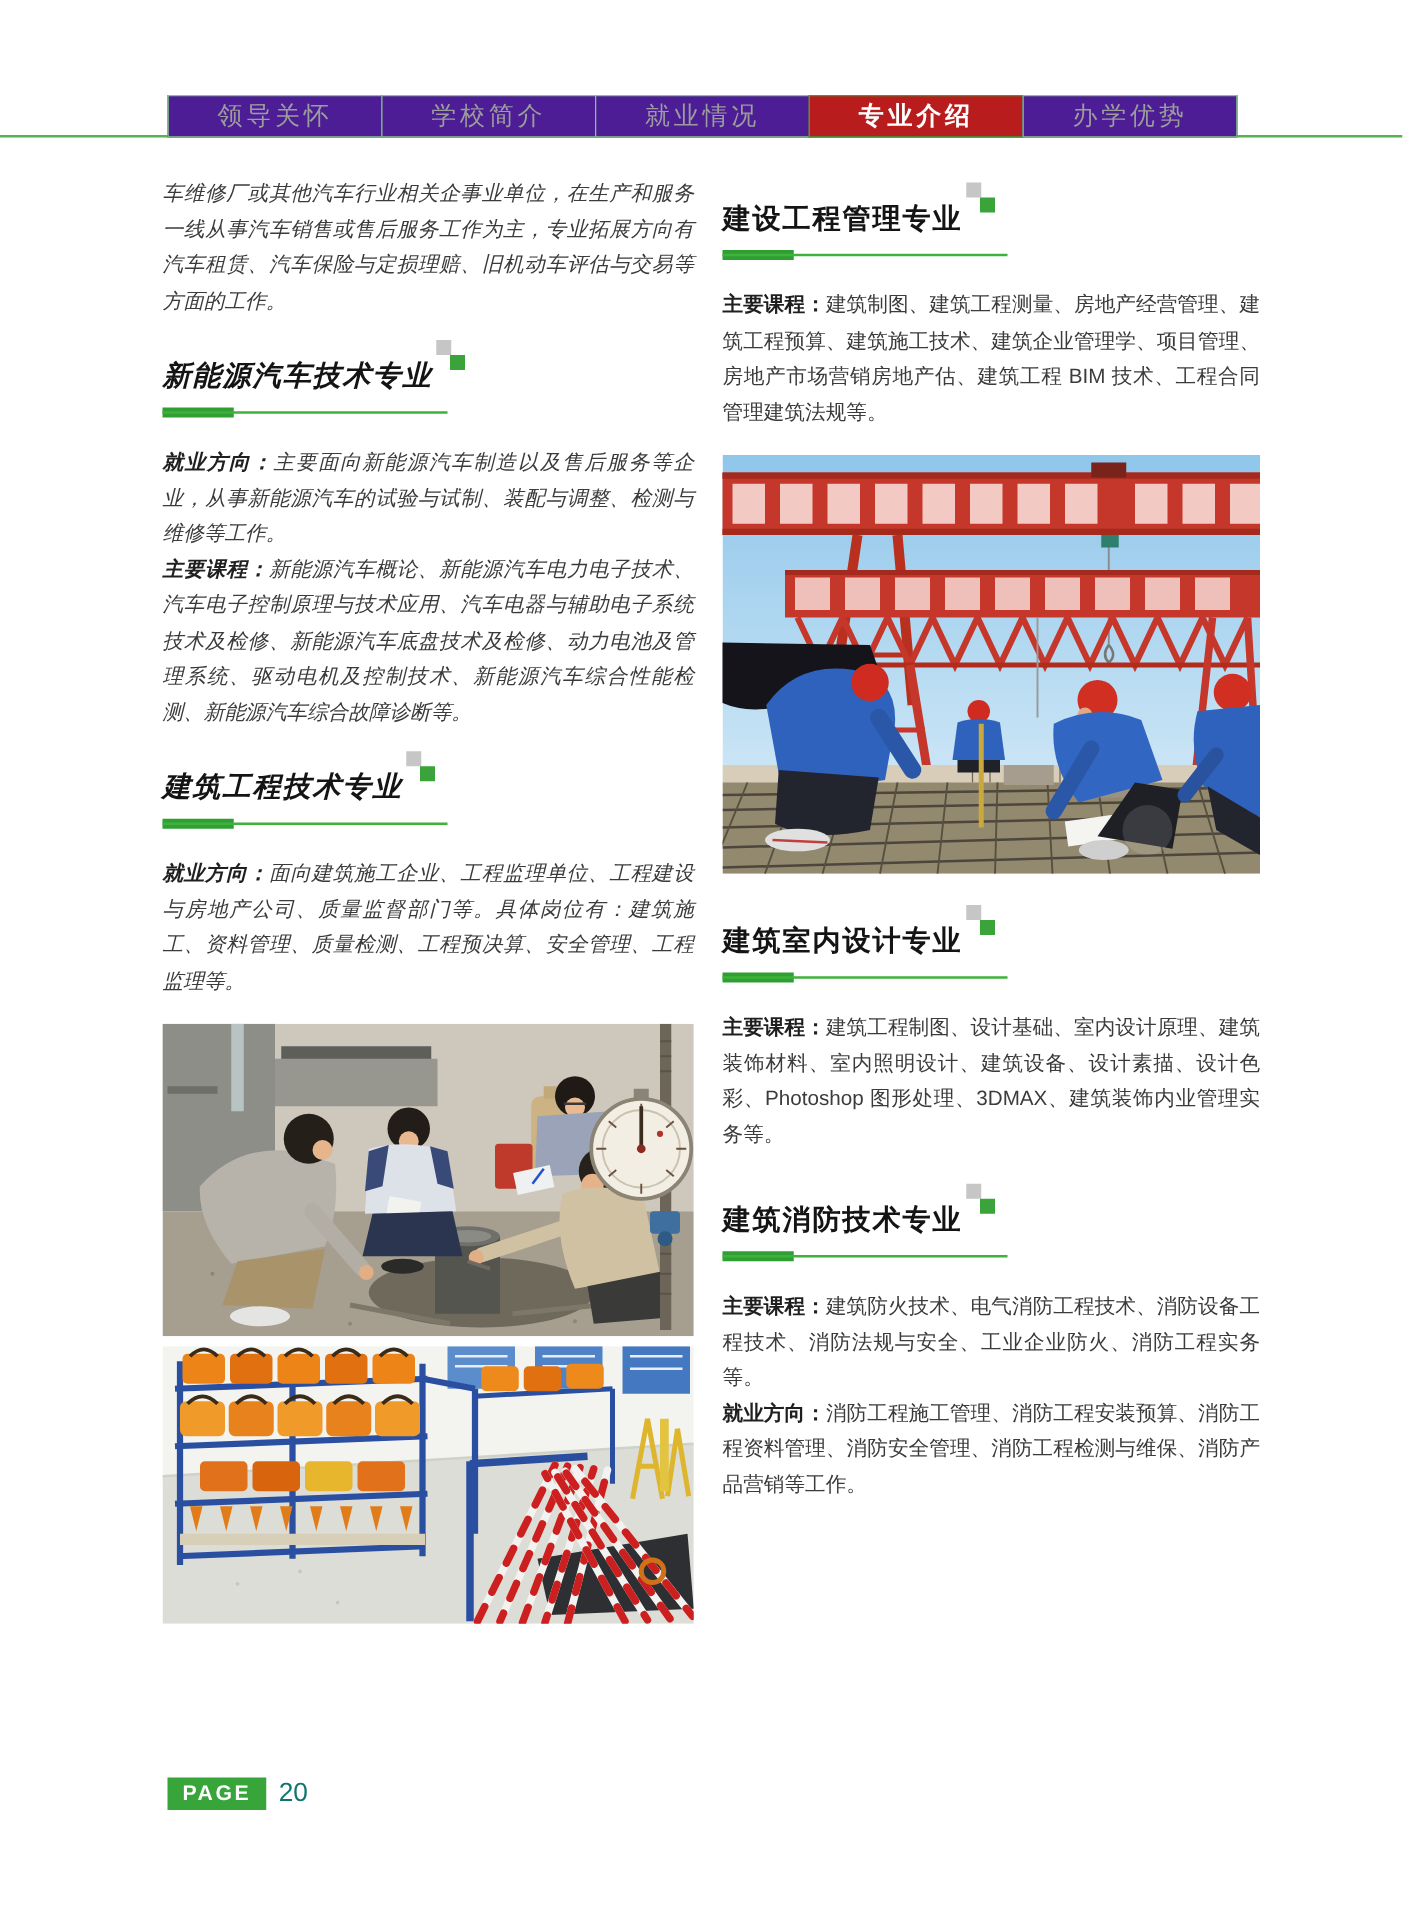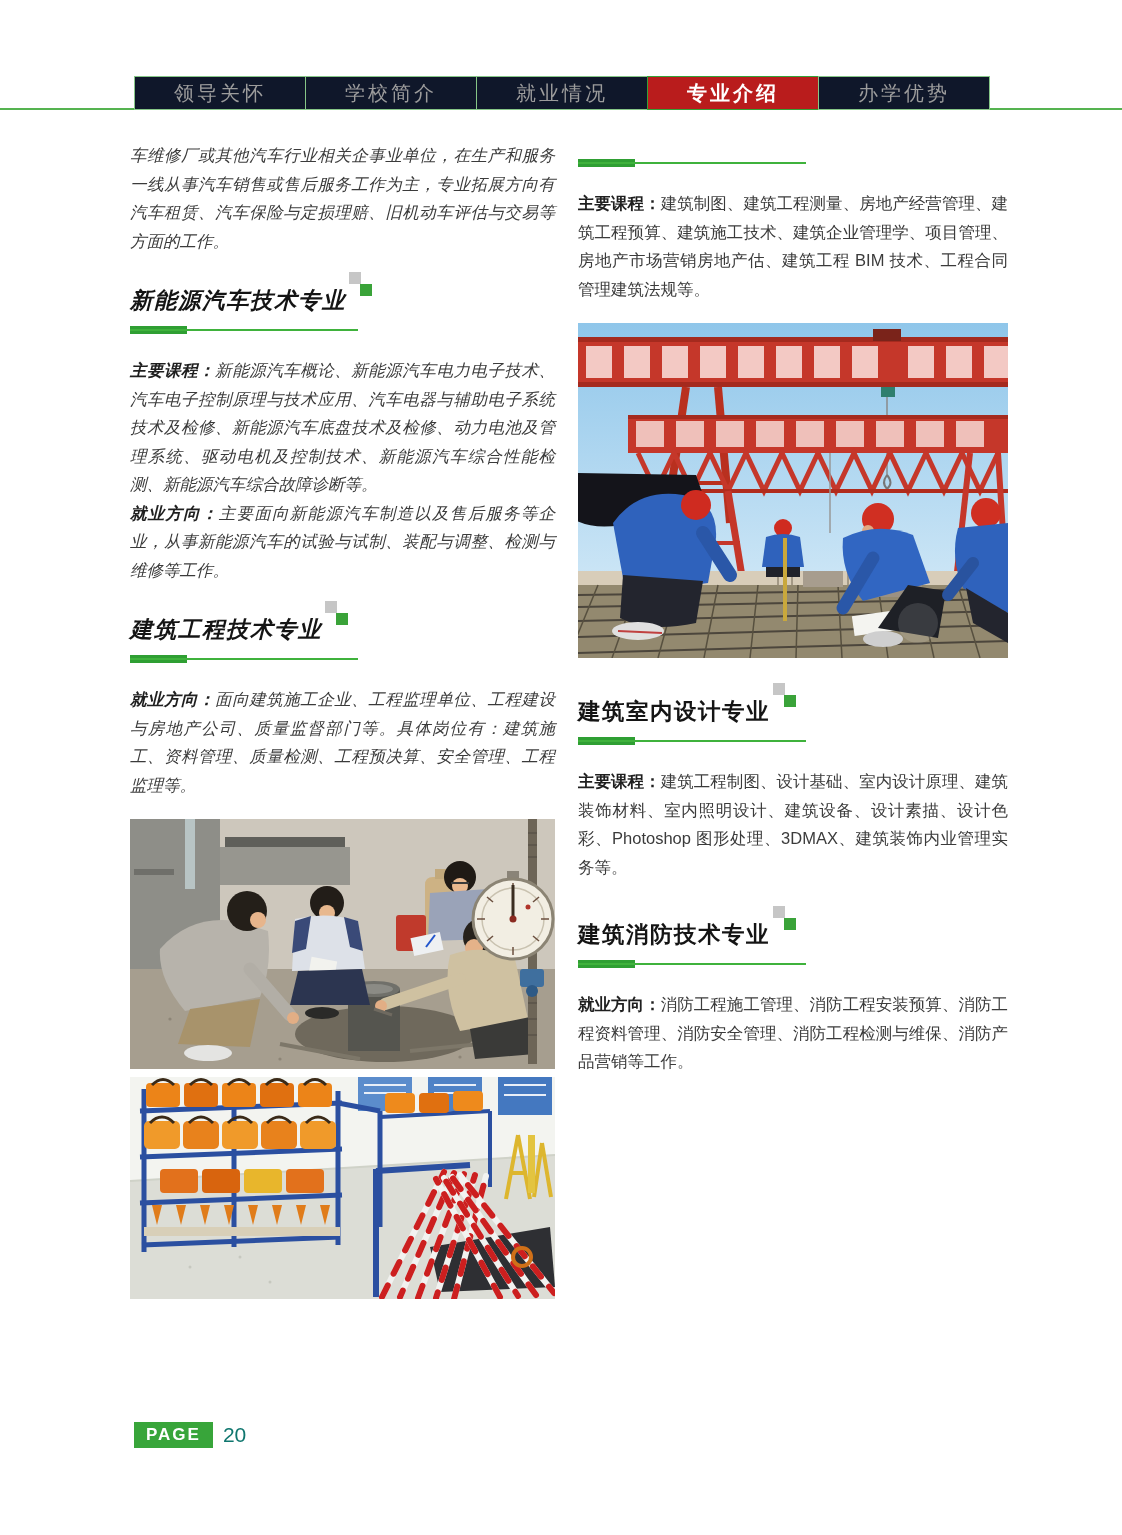--- a/index.html
+++ b/index.html
@@ -5,21 +5,21 @@
   html,body{margin:0;padding:0;}
   body{
     width:1122px;height:1535px;background:#ffffff;position:relative;overflow:hidden;
     font-family:"Liberation Sans","DejaVu Sans",sans-serif;color:#3b3b3b;
   }
   
   .nav-line{position:absolute;left:0;top:108px;width:1122px;height:2px;background:#55b350;}
   .tabbar{position:absolute;left:134px;top:76px;display:flex;z-index:2;}
   .tab{
     box-sizing:border-box;width:172px;height:34px;line-height:32px;text-align:center;
-    font-size:20px;letter-spacing:3px;color:#9c9c9c;background:#0f172a;
+    font-size:20px;letter-spacing:3px;color:#9c9c9c;background:#4c1d95;
     border:1px solid #86c687;margin-left:-1px;cursor:pointer;
   }
   .tab:first-child{margin-left:0;}
   .tab.active{background:#b91c1c;border-color:#35a137;color:#ffffff;font-weight:bold;}
   
   .columns{position:absolute;left:130px;top:141px;width:878px;display:flex;}
   .col-left{width:425px;margin-right:23px;font-style:italic;}
   .col-right{width:430px;}
   .para{margin:0;font-size:16.5px;line-height:28.5px;text-align:justify;color:#3b3b3b;}
   .para b{color:#1f1f1f;}
@@ -73,24 +73,24 @@
         <h2 class="sec-head">
           <span>新能源汽车技术专业</span>
           <span class="squares">
             <i class="sq sq-gray"></i>
               <i class="sq sq-green"></i>
           </span>
         </h2>
       </div>
       <div class="underline"></div>
       <p class="para">
+        <b>就业方向：</b><span>主要面向新能源汽车制造以及售后服务等企业，从事新能源汽车的试验与试制、装配与调整、检测与维修等工作。</span>
+      </p>
+      <p class="para">
         <b>主要课程：</b><span>新能源汽车概论、新能源汽车电力电子技术、汽车电子控制原理与技术应用、汽车电器与辅助电子系统技术及检修、新能源汽车底盘技术及检修、动力电池及管理系统、驱动电机及控制技术、新能源汽车综合性能检测、新能源汽车综合故障诊断等。</span>
-      </p>
-      <p class="para">
-        <b>就业方向：</b><span>主要面向新能源汽车制造以及售后服务等企业，从事新能源汽车的试验与试制、装配与调整、检测与维修等工作。</span>
       </p>
     </div>
 
     <div class="sec">
       <div class="sec-head-row">
         <h2 class="sec-head">
           <span>建筑工程技术专业</span>
           <span class="squares">
             <i class="sq sq-gray"></i>
               <i class="sq sq-green"></i>
@@ -322,20 +322,29 @@
         </g>
         <circle cx="392" cy="180" r="9" fill="none" stroke="#d07018" stroke-width="4"></circle>
       </svg>
     </div>
 
   </div>
 
   <div class="col-right">
 
     <div class="sec first-right" style="margin-top:18px;">
+      <div class="sec-head-row">
+        <h2 class="sec-head">
+          <span>建设工程管理专业</span>
+          <span class="squares">
+            <i class="sq sq-gray"></i>
+              <i class="sq sq-green"></i>
+          </span>
+        </h2>
+      </div>
       <div class="underline"></div>
       <p class="para">
         <b>主要课程：</b><span>建筑制图、建筑工程测量、房地产经营管理、建筑工程预算、建筑施工技术、建筑企业管理学、项目管理、房地产市场营销房地产估、建筑工程 BIM 技术、工程合同管理建筑法规等。</span>
       </p>
     </div>
 
     <div class="photo ph-site">
       <svg width="430" height="335" viewBox="0 0 430 335" xmlns="http://www.w3.org/2000/svg">
         <defs>
           <linearGradient id="sky" x1="0" y1="0" x2="0" y2="1">
@@ -489,20 +498,23 @@
         <h2 class="sec-head">
           <span>建筑消防技术专业</span>
           <span class="squares">
             <i class="sq sq-gray"></i>
               <i class="sq sq-green"></i>
           </span>
         </h2>
       </div>
       <div class="underline"></div>
       <p class="para">
+        <b>主要课程：</b><span>建筑防火技术、电气消防工程技术、消防设备工程技术、消防法规与安全、工业企业防火、消防工程实务等。</span>
+      </p>
+      <p class="para">
         <b>就业方向：</b><span>消防工程施工管理、消防工程安装预算、消防工程资料管理、消防安全管理、消防工程检测与维保、消防产品营销等工作。</span>
       </p>
     </div>
 
   </div>
 </div>
 
 <div class="footer">
   <span class="page-badge">PAGE</span>
   <span class="page-num">20</span>

